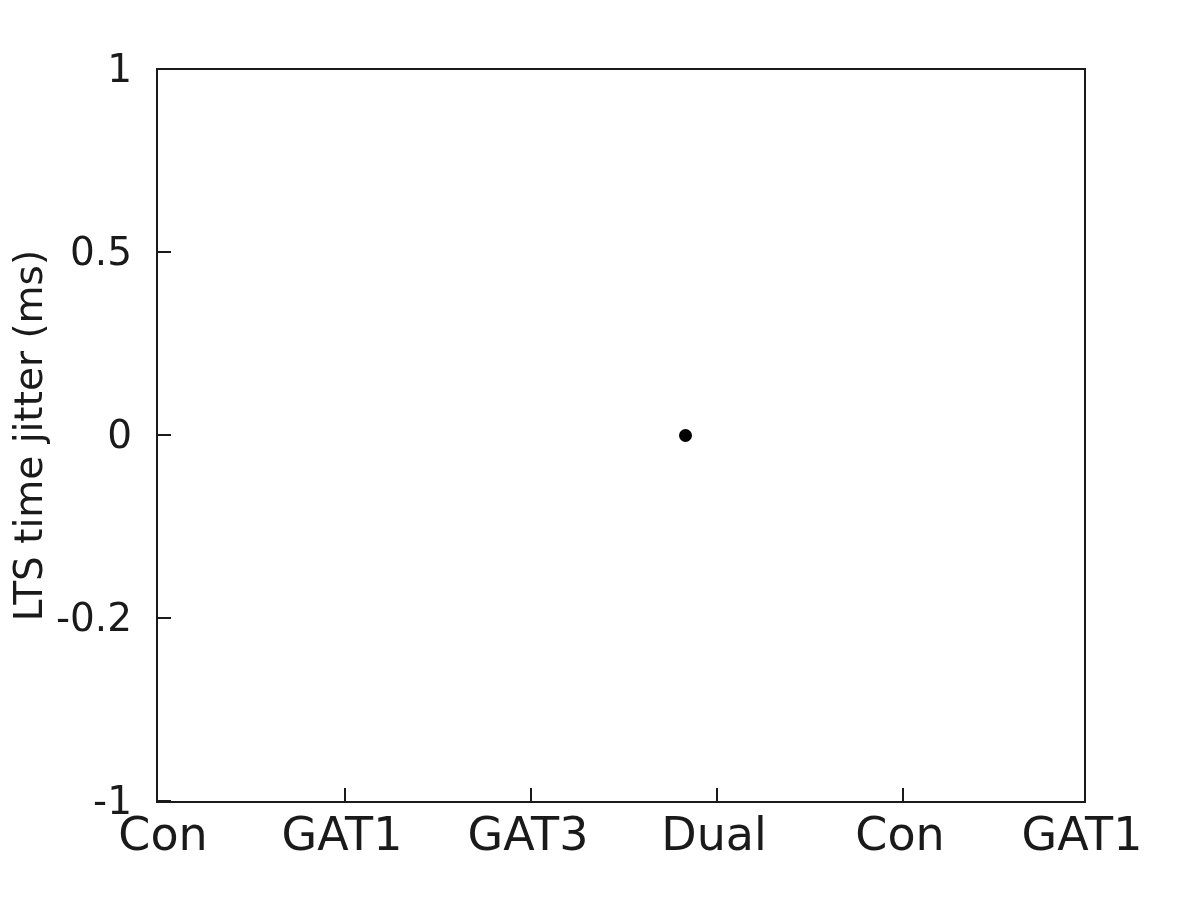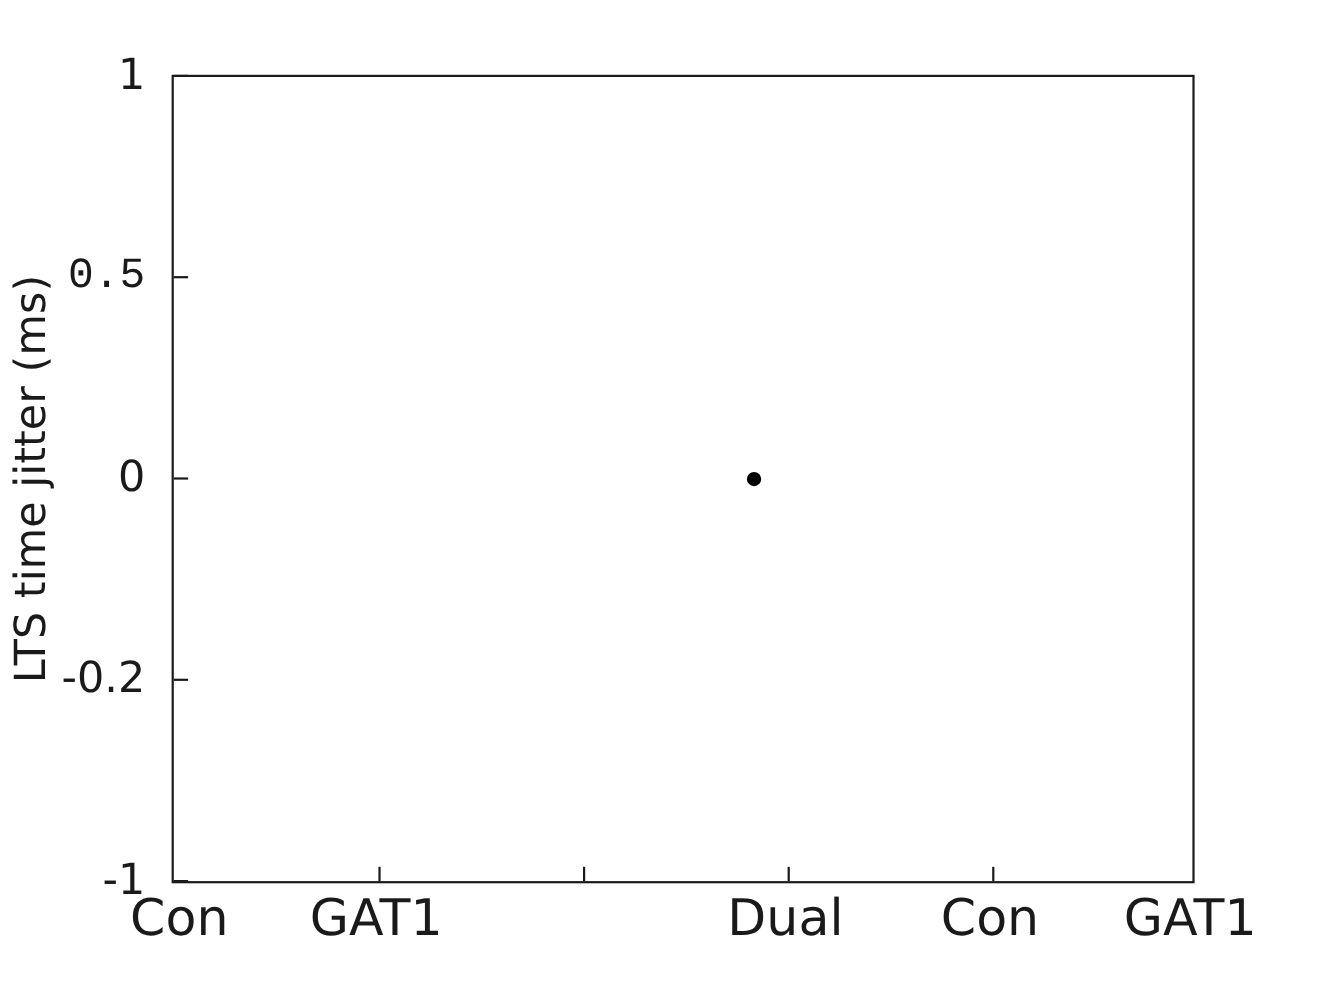--- a/index.html
+++ b/index.html
@@ -122,29 +122,30 @@
 </style>
 </head>
 <body>
 
 <div id="figure">
 
   <div id="ylabel">LTS time jitter (ms)</div>
 
   <div class="ylabels-col">
     <div class="ytick-label" style="top:68px;">1</div>
-    <div class="ytick-label" style="top:251px;font-family:Liberation Mono, monospace;">0.5</div>
+    <div class="ytick-label" style="top:251px;">0.5</div>
     <div class="ytick-label" style="top:434px;">0</div>
     <div class="ytick-label" style="top:617px;">-0.2</div>
     <div class="ytick-label" style="top:800px;">-1</div>
   </div>
 
   <div class="xlabels-row">
     <div class="xtick-label" style="left:163px;">Con</div>
     <div class="xtick-label" style="left:342px;">GAT1</div>
+    <div class="xtick-label" style="left:528px;">GAT3</div>
     <div class="xtick-label" style="left:714px;text-align:right;">Dual</div>
     <div class="xtick-label" style="left:900px;">Con</div>
     <div class="xtick-label" style="left:1082px;">GAT1</div>
   </div>
 
   <div id="plot-area">
 
     <div class="ytick" style="top:-2px;"></div>
     <div class="ytick" style="top:181px;"></div>
     <div class="ytick" style="top:364px;"></div>

